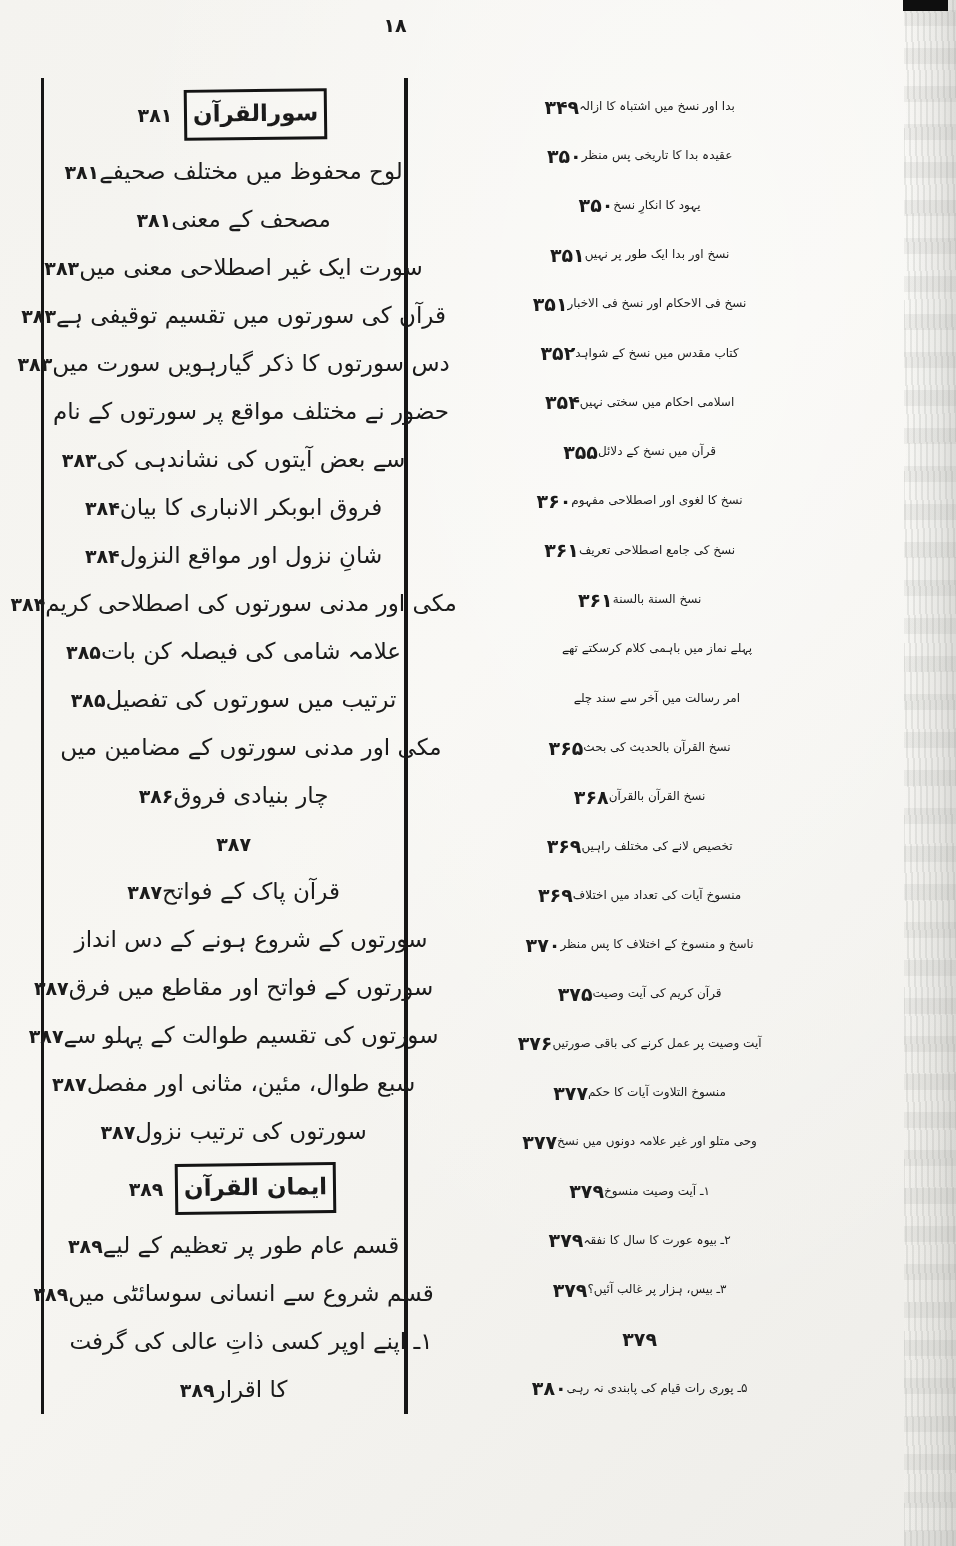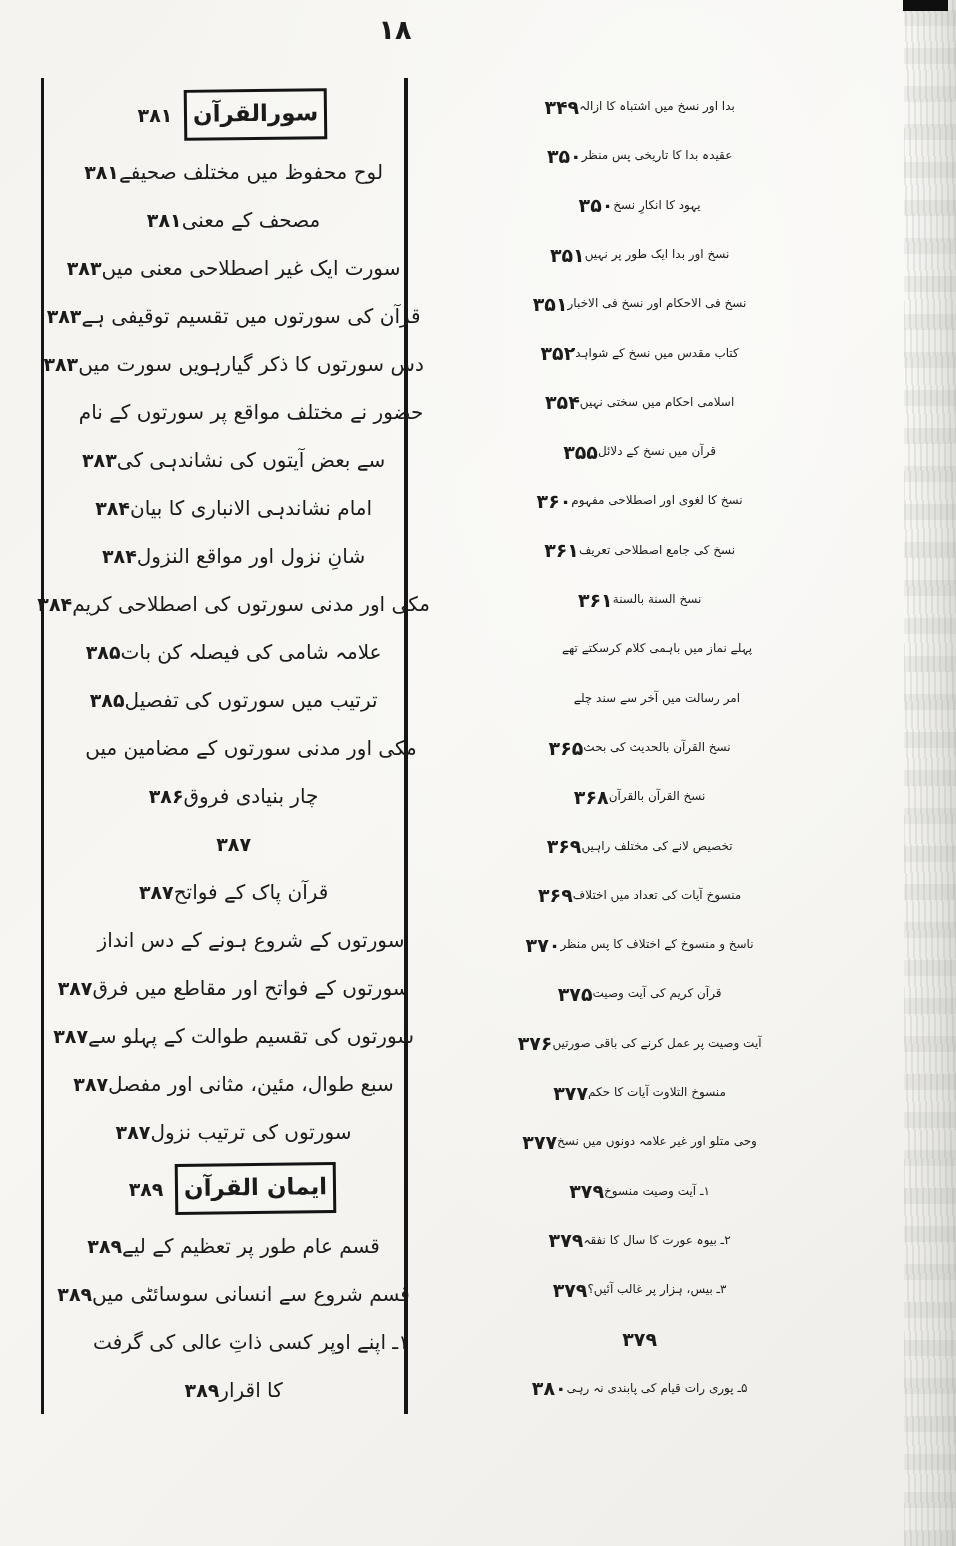--- a/index.html
+++ b/index.html
@@ -20,21 +20,21 @@
     position:absolute; top:0; right:0; width:52px; height:100%;
     background:
       linear-gradient(90deg, rgba(140,142,138,0) 0%, rgba(140,142,138,0.14) 70%, rgba(120,122,118,0.22) 100%),
       repeating-linear-gradient(88deg, rgba(160,162,158,0.20) 0 2px, rgba(246,246,242,0.05) 2px 6px),
       repeating-linear-gradient(0deg, rgba(150,152,148,0.12) 0 16px, rgba(246,246,242,0.04) 16px 38px);
   }
   .corner-mark { position:absolute; top:0; left:903px; width:45px; height:11px; background:#0f0f0f; }
 
   .page-number {
     position:absolute; top:14px; left:362px; width:66px;
-    text-align:center; font-size:27px; font-weight:bold; letter-spacing:2px;
+    text-align:center; font-size:19px; font-weight:bold; letter-spacing:2px;
   }
 
   .rule { position:absolute; top:78px; height:1336px; background:#161616; }
   .rule-left   { left:41px;  width:3px; }
   .rule-center { left:404px; width:4px; }
 
   .col { position:absolute; top:82px; display:flex; flex-direction:column;align-items:center; }
   .col-left  { left:52px;  width:344px; }
   .col-right { left:434px; width:392px; }
 
@@ -43,21 +43,21 @@
     height:48px; overflow:visible;
   }
   .col-right .row { height:49.3px; }
 
   .num {
     direction:rtl; font-size:19px; font-weight:bold; letter-spacing:1.5px;
     min-width:54px; white-space:nowrap; flex:0 0 auto;
   }
   .title {
     direction:rtl; text-align:right; white-space:nowrap;
-    font-size:20px; line-height:1.1;
+    font-size:23px; line-height:1.1;
   }
   .col-right .title { font-size:12px; }
 
   .row.boxed { height:66px; }
   .row.boxed .title {
     flex:1; margin-left:12px; margin-right:2px;
     border:3px solid #141414; padding:9px 6px 11px 6px;
     text-align:center; font-size:23px; font-weight:bold; white-space:nowrap;
     transform:rotate(-0.7deg); background:rgba(250,250,247,0.35);
   }
@@ -103,21 +103,21 @@
       <div class="row">
       <span class="num"></span>
       <span class="title">حضور نے مختلف مواقع پر سورتوں کے نام</span>
     </div>
       <div class="row">
       <span class="num">۳۸۳</span>
       <span class="title">سے بعض آیتوں کی نشاندہی کی</span>
     </div>
       <div class="row">
       <span class="num">۳۸۴</span>
-      <span class="title">امام نشاندہی الانباری کا بیان</span>
+      <span class="title">فروق ابوبکر الانباری کا بیان</span>
     </div>
       <div class="row">
       <span class="num">۳۸۴</span>
       <span class="title">شانِ نزول اور مواقع النزول</span>
     </div>
       <div class="row">
       <span class="num">۳۸۴</span>
       <span class="title">مکی اور مدنی سورتوں کی اصطلاحی کریم</span>
     </div>
       <div class="row">

